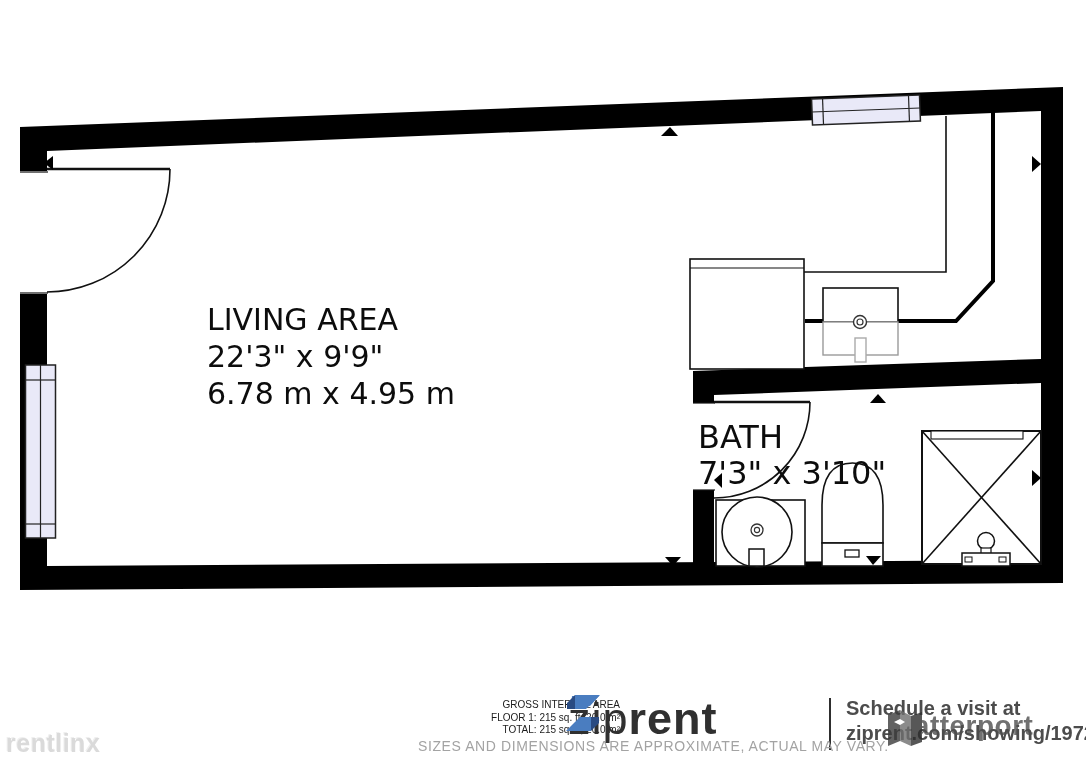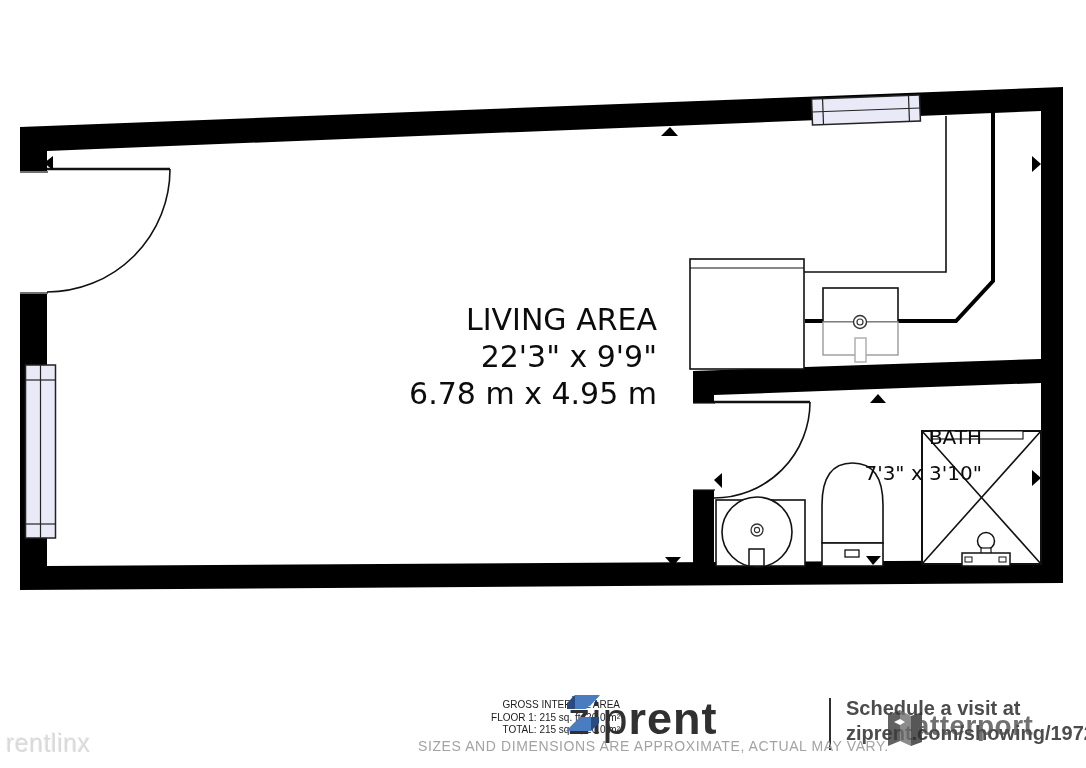--- a/index.html
+++ b/index.html
@@ -1,41 +1,41 @@
 <!DOCTYPE html>
 <html><head>
 <meta charset="utf-8">
 <style>
   html,body{margin:0;padding:0;background:#fff;}
   .stage{position:relative;width:1086px;height:768px;background:#ffffff;overflow:hidden;
          font-family:"DejaVu Sans",sans-serif;}
   svg{position:absolute;left:0;top:0;}
-  .room-label{position:absolute;text-align:right;color:#0c0c0c;}
+  .room-label{position:absolute;text-align:left;color:#0c0c0c;}
   .room-label .ln{white-space:nowrap;}
   .living-label{left:207px;top:301px;width:450px;font-size:30px;line-height:37px;}
-  .bath-label{left:662px;top:419px;width:320px;font-size:20px;line-height:36px;}
+  .bath-label{left:698px;top:419px;width:320px;font-size:32px;line-height:36px;}
   .footer{position:absolute;left:0;top:690px;width:1086px;height:78px;
           font-family:"Liberation Sans",sans-serif;}
   .area-info{position:absolute;left:380px;top:9px;width:240px;text-align:right;
              color:#1c1c1c;font-size:10px;line-height:12.5px;z-index:1;white-space:nowrap;}
   .disclaimer{position:absolute;left:418px;top:48px;width:320px;color:#a3a3a3;
               font-size:14px;letter-spacing:0.6px;white-space:nowrap;z-index:1;}
   .ziprent{position:absolute;left:563px;top:5px;display:flex;align-items:flex-start;z-index:2;}
   .ziprent .mark{margin-top:12px;margin-right:5px;}
   .ziprent .wordmark{font-size:45px;line-height:48px;color:#303030;letter-spacing:1px;}
   .ziprent .w-light{font-weight:300;}
   .ziprent .w-bold{font-weight:800;text-align:right;}
   .v-divider{position:absolute;left:829px;top:8px;width:2px;height:52px;background:#2e2e2e;}
   .cta{position:absolute;left:846px;top:6px;color:#4c4c4c;font-weight:700;
        font-size:20px;line-height:25px;white-space:nowrap;z-index:2;}
   .matterport{position:absolute;left:886px;top:20px;display:flex;align-items:center;
               opacity:0.8;z-index:3;}
   .matterport .mp-text{color:#4e4e4e;font-weight:700;font-size:28px;margin-left:4px;
                        letter-spacing:0.5px;white-space:nowrap;}
-  .rentlinx{position:absolute;left:6px;top:729px;font-weight:400;font-size:25px;
+  .rentlinx{position:absolute;left:6px;top:729px;font-weight:700;font-size:25px;
             color:#dadada;letter-spacing:0.5px;
             text-shadow:1px 1px 0 #ffffff,-1px -1px 0 #efefef;
             font-family:"Liberation Sans",sans-serif;}
 </style>
 </head>
 <body>
 
 <div class="stage">
 
   <svg width="1086" height="768" viewBox="0 0 1086 768">

